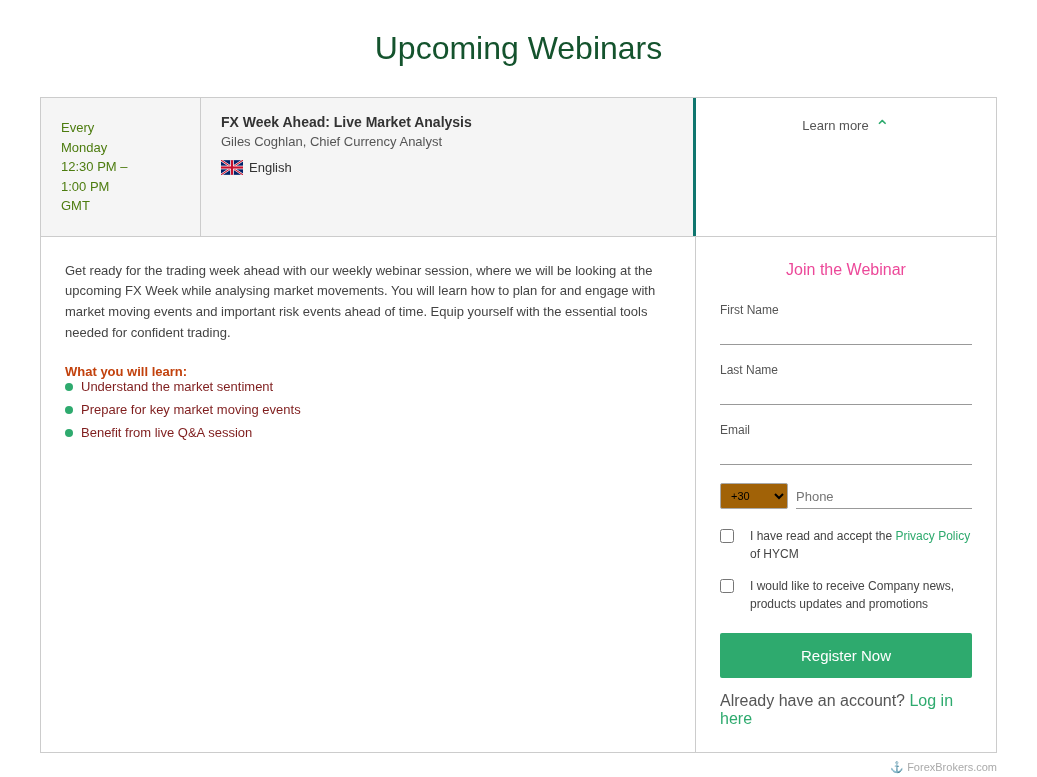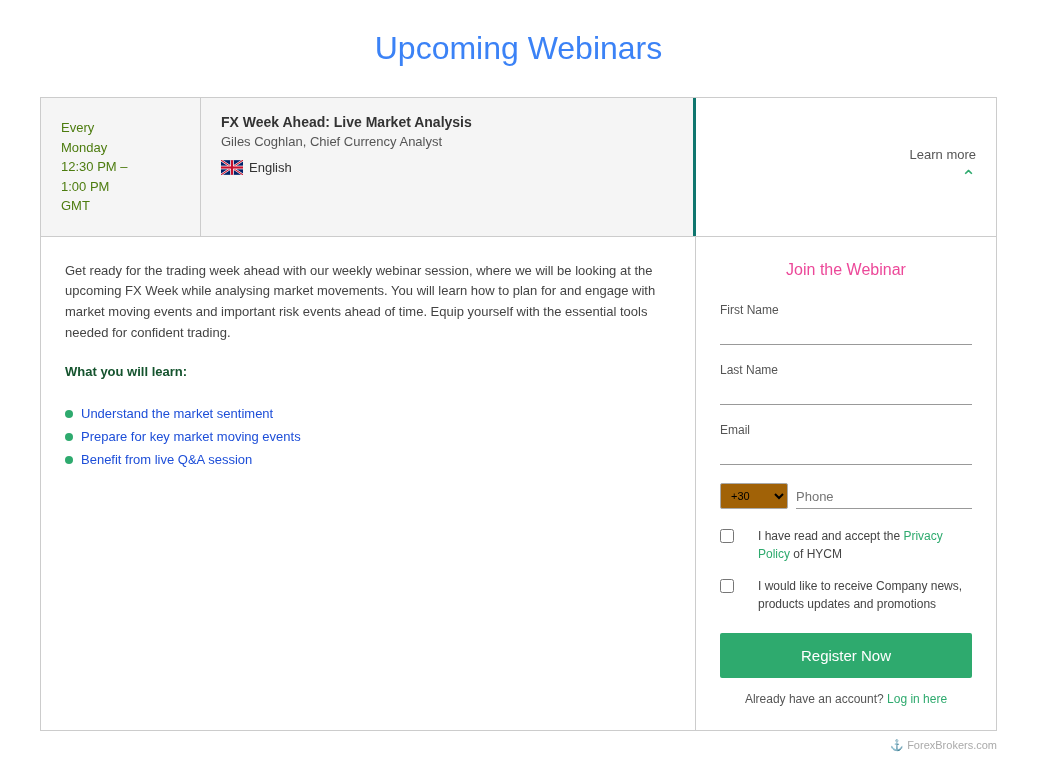--- a/index.html
+++ b/index.html
@@ -12,21 +12,21 @@
     .page-wrapper {
       max-width: 1037px;
       margin: 0 auto;
       padding: 30px 40px 40px;
     }
     .page-title {
       text-align: center;
       font-size: 32px;
       font-weight: 400;
       margin-bottom: 30px;
-      color: #3b82f6;
+      color: #14532d;
     }
     .main-table {
       border: 1px solid #ccc;
       width: 100%;
       border-collapse: collapse;
     }
     .top-row {
       display: flex;
       border-bottom: 1px solid #ccc;
     }
@@ -63,22 +63,22 @@
       gap: 6px;
       font-size: 13px;
       color: #333;
     }
     .learn-more-cell {
       width: 300px;
       min-width: 300px;
       padding: 20px;
       background: #fff;
       display: flex;
-      flex-direction: column;
-      align-items: flex-end;
+      flex-direction: row;
+      align-items: flex-start;
       justify-content: center;
       gap: 6px;
     }
     .learn-more-text {
       font-size: 13px;
       color: #555;
     }
     .chevron-up {
       color: #2eaa6e;
       font-size: 18px;
@@ -95,34 +95,34 @@
     }
     .description-text {
       font-size: 13px;
       color: #444;
       line-height: 1.6;
       margin-bottom: 20px;
     }
     .learn-label {
       font-weight: bold;
       font-size: 13px;
-      margin-bottom: 27px;
-      color: #14532d;
+      margin-bottom: 0;
+      color: #c2410c;
     }
     .learn-list {
       list-style: none;
       padding: 0;
     }
     .learn-list li {
       display: flex;
       align-items: flex-start;
       gap: 8px;
       margin-bottom: 8px;
       font-size: 13px;
-      color: #1d4ed8;
+      color: #7f1d1d;
     }
     .bullet-dot {
       width: 8px;
       height: 8px;
       background: #2eaa6e;
       border-radius: 50%;
       margin-top: 4px;
       flex-shrink: 0;
     }
     .form-cell {
@@ -178,21 +178,21 @@
       border-bottom: 1px solid #999;
       padding: 4px 0;
       font-size: 13px;
       outline: none;
       background: transparent;
     }
     .checkbox-group {
       margin-bottom: 14px;
       display: flex;
       align-items: flex-start;
-      gap: 24px;
+      gap: 16px;
     }
     .checkbox-group input[type="checkbox"] {
       margin-top: 2px;
       flex-shrink: 0;
       width: 14px;
       height: 14px;
     }
     .checkbox-label {
       font-size: 12px;
       color: #444;
@@ -208,22 +208,22 @@
       color: #fff;
       border: none;
       padding: 14px;
       font-size: 15px;
       cursor: pointer;
       border-radius: 2px;
       margin-top: 6px;
       margin-bottom: 14px;
     }
     .login-text {
-      text-align: center;
-      font-size: 12px;
+      text-align: left;
+      font-size: 16px;
       color: #555;
     }
     .login-link {
       color: #2eaa6e;
       text-decoration: none;
     }
     .footer-watermark {
       text-align: right;
       margin-top: 8px;
       font-size: 11px;

